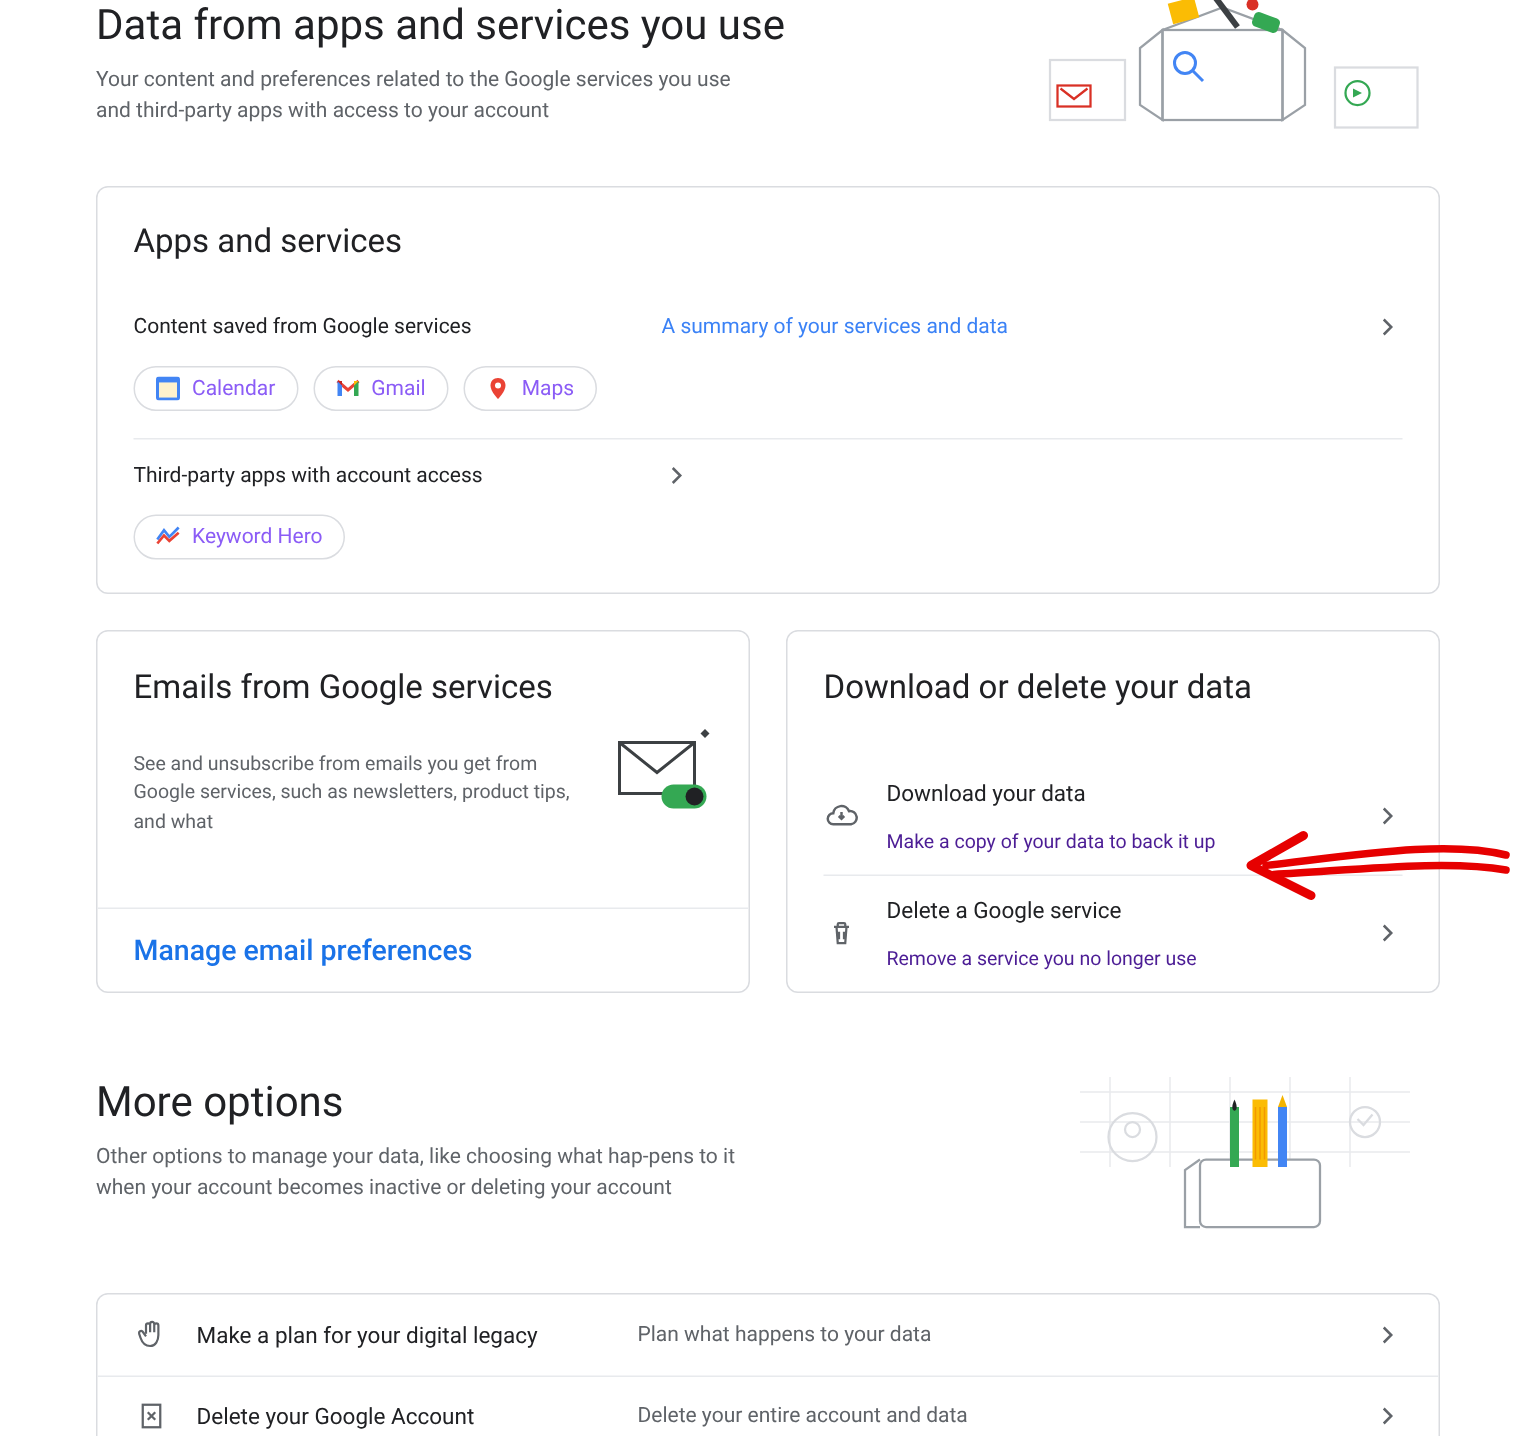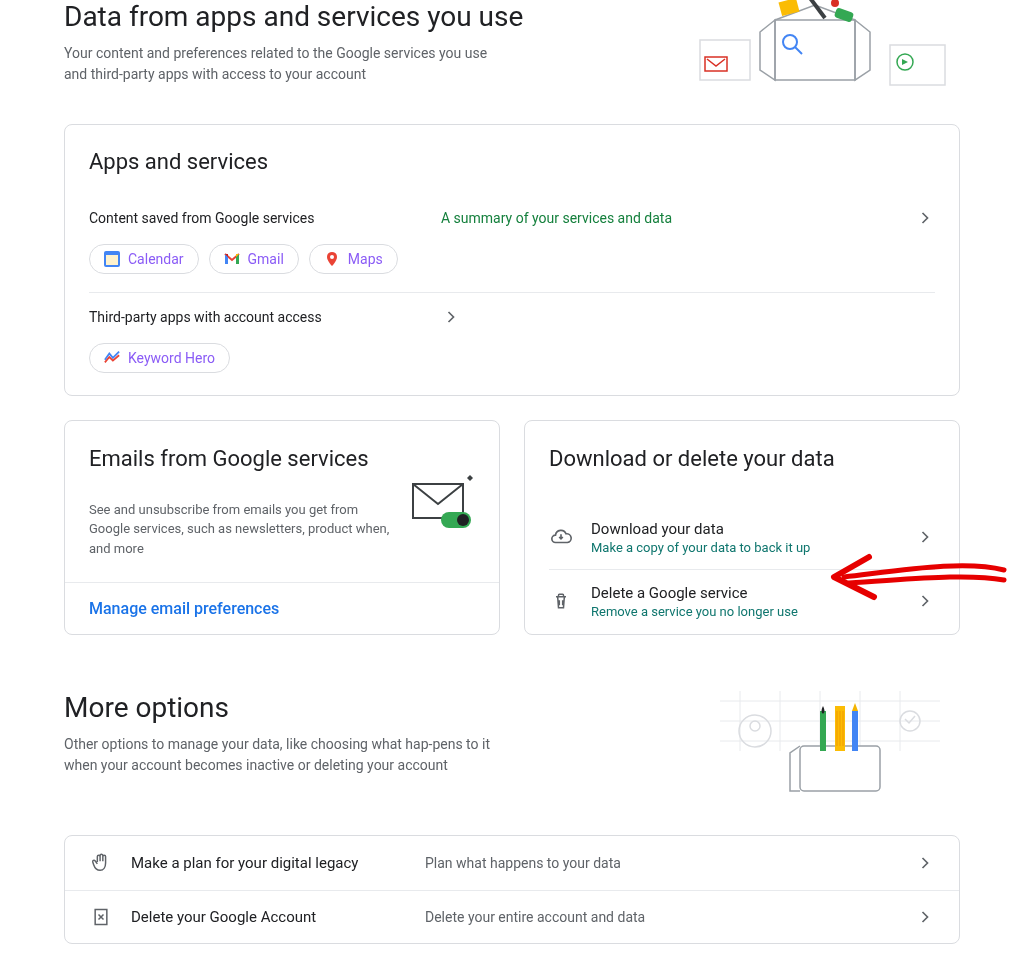--- a/index.html
+++ b/index.html
@@ -44,21 +44,21 @@
       gap: 12px;
     }
     .row-label {
       flex: 0 0 340px;
       font-size: 14px;
       color: #202124;
     }
     .row-sub {
       flex: 1;
       font-size: 14px;
-      color: #15803d;
+      color: #3b82f6;
     }
     .chevron {
       color: #5f6368;
       flex-shrink: 0;
     }
     .chips {
       display: flex;
       gap: 10px;
       padding: 2px 24px 18px 24px;
       flex-wrap: wrap;
@@ -97,35 +97,35 @@
       color: #5f6368;
       line-height: 1.5;
     }
     .half-card-ill { width: 70px; display:flex; align-items:center; justify-content:center; }
     .card-footer {
       border-top: 1px solid #e8eaed;
       padding: 16px 24px;
     }
     .link {
       color: #1a73e8;
-      font-size: 16px;
+      font-size: 19px;
       font-weight: 500;
       cursor: pointer;
     }
     .icon-row {
       display: flex;
       align-items: center;
       padding: 14px 24px;
       cursor: pointer;
       gap: 18px;
     }
     .row-icon { color: #5f6368; width: 24px; display:flex; justify-content:center;}
     .icon-row-text { flex: 1; }
     .icon-row-title { font-size: 15px; color: #202124; }
-    .icon-row-sub { font-size: 13px; color: #0f766e; margin-top: 2px;}
+    .icon-row-sub { font-size: 13px; color: #4c1d95; margin-top: 16px;}
     .more-section { margin-top: 56px; }
     .more-header { display:flex; gap: 40px; align-items:flex-start;}
     .more-text { flex:1; }
     .more-ill { width: 260px; height: 120px; display:flex; align-items:center; justify-content:center;}
     .row-alt {
       display:flex;
       align-items:center;
       padding: 16px 24px;
       cursor:pointer;
       gap: 16px;
@@ -240,21 +240,21 @@
       <span>Keyword Hero</span>
     </div>
   </div>
 </div>
 
 <div class="two-col">
   <div class="half-card">
     <div class="half-card-body">
       <div class="half-card-text">
         <div class="half-card-title">Emails from Google services</div>
-        <div class="half-card-desc">See and unsubscribe from emails you get from Google services, such as newsletters, product when, and more</div>
+        <div class="half-card-desc">See and unsubscribe from emails you get from Google services, such as newsletters, product tips, and what</div>
       </div>
       <div class="half-card-ill">
         <svg viewBox="0 0 70 60" width="70" height="60">
           <path d="M62 6 l3 -3 l3 3 l-3 3 z" fill="#3c4043"></path>
           <rect x="8" y="12" width="50" height="34" fill="#fff" stroke="#3c4043" stroke-width="2"></rect>
           <path d="M8 12 L33 32 L58 12" fill="none" stroke="#3c4043" stroke-width="2"></path>
           <rect x="36" y="40" width="30" height="16" rx="8" fill="#34a853"></rect>
           <circle cx="58" cy="48" r="6" fill="#202124"></circle>
         </svg>
       </div>

